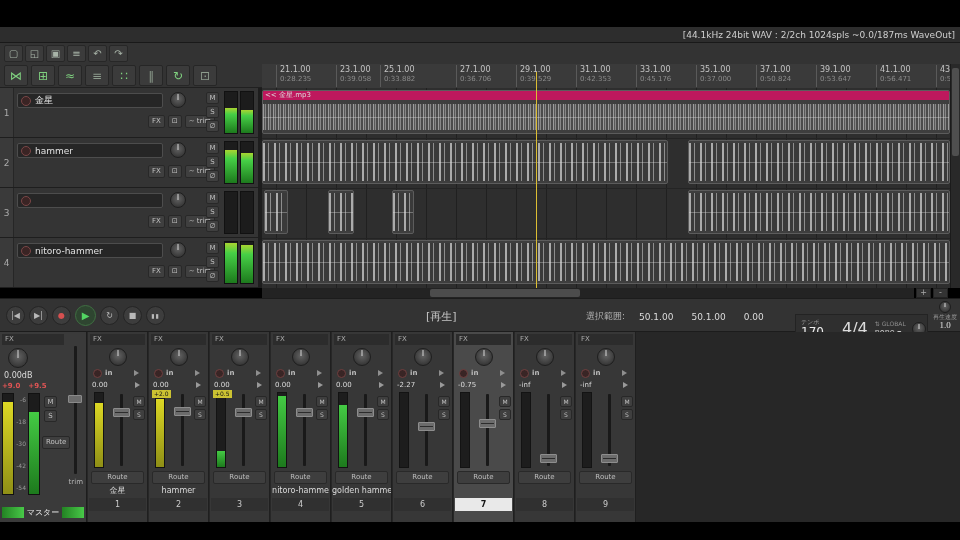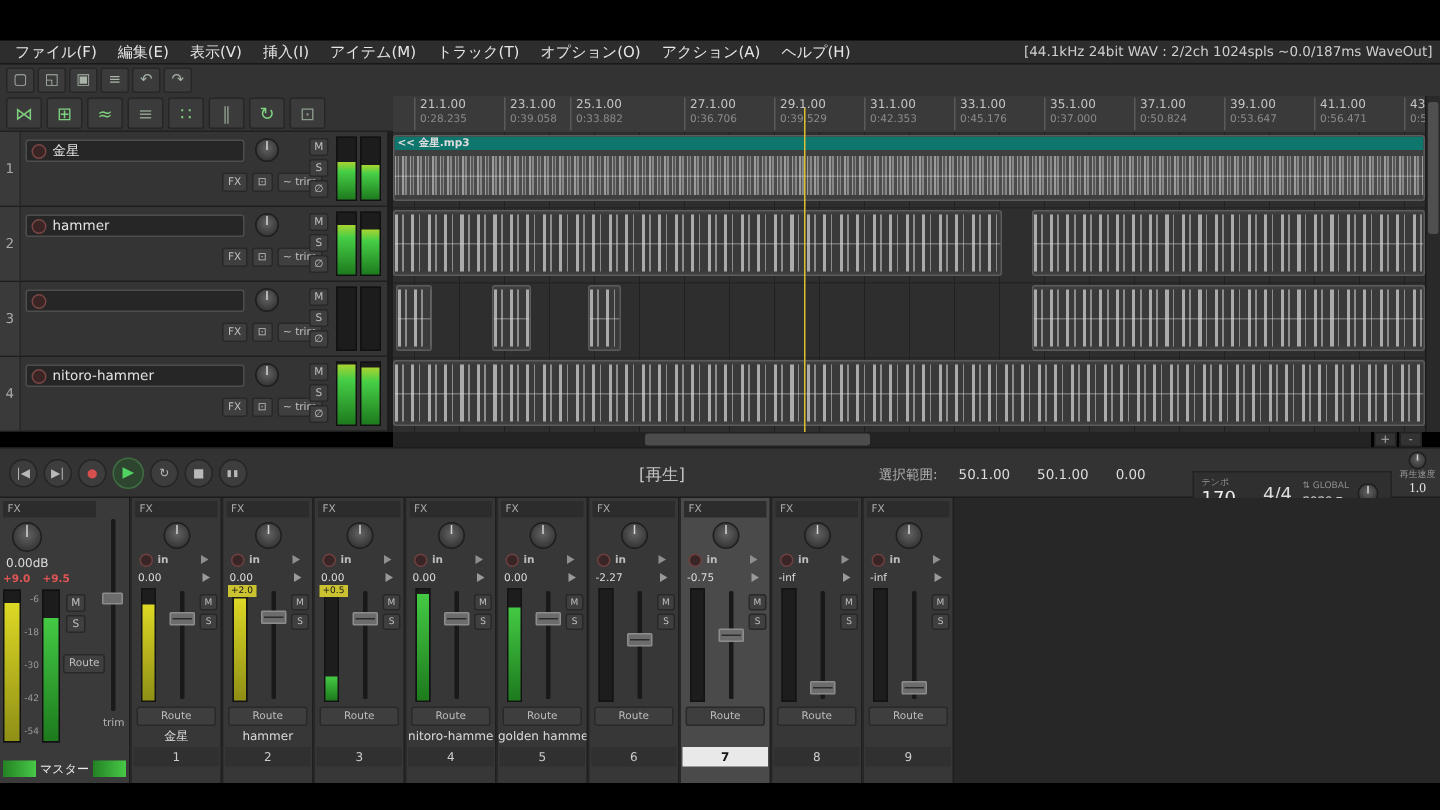--- a/index.html
+++ b/index.html
@@ -55,21 +55,21 @@
   .vfill.green{background:linear-gradient(to top,#1d7a1d,#46cf46 75%,#a8d431);}
   .m-yellow{background:linear-gradient(to top,#8f8f16,#ddd824);}
   .m-green{background:linear-gradient(to top,#1d7a1d,#44ca44);}
 
   
   .arrange{position:absolute;left:262px;top:88px;width:688px;height:200px;background:#2e2e2e;overflow:hidden;}
   .arrange::before{content:"";position:absolute;top:0;bottom:0;left:14px;right:-20px;
       background:repeating-linear-gradient(90deg,rgba(0,0,0,.30) 0 1px,transparent 1px 30px);}
   .lane{position:absolute;left:0;right:0;height:50px;border-bottom:1px solid #242424;}
   .item{position:absolute;top:2px;bottom:4px;background:#3e3e3e;border:1px solid #5c5c5c;border-radius:2px;overflow:hidden;z-index:2;}
-  .item-label{height:9px;background:#0f766e;font-size:7px;line-height:9px;color:#ddd;padding:0 2px;white-space:nowrap;font-weight:bold;}
+  .item-label{height:9px;background:#be185d;font-size:7px;line-height:9px;color:#ddd;padding:0 2px;white-space:nowrap;}
   .wave{position:absolute;left:0;right:0;}
   .wave.dense{top:13px;bottom:3px;background:repeating-linear-gradient(90deg,#9b9b9b 0 1px,#585858 1px 2px,#878787 2px 3px,#4b4b4b 3px 5px);}
   .wave.bars{top:2px;bottom:2px;background:repeating-linear-gradient(90deg,#ababab 0 2px,#3a3a3a 2px 5px,#8d8d8d 5px 6px,#3a3a3a 6px 11px);}
   .wave::after{content:"";position:absolute;left:0;right:0;top:50%;height:1px;background:rgba(225,225,225,.35);}
   .playhead{position:absolute;top:0;bottom:0;width:1px;background:#dcbe33;z-index:6;}
 
   
   .vscroll{position:absolute;left:950px;top:64px;width:10px;height:224px;background:#292929;border-left:1px solid #1b1b1b;box-sizing:border-box;}
   .vthumb{position:absolute;left:1px;right:1px;top:4px;height:88px;background:#4f4f4f;border-radius:2px;}
   .statusline{position:absolute;left:0;top:288px;width:262px;height:10px;background:#2e2e2e;
@@ -92,21 +92,21 @@
   .ttime{position:absolute;left:176px;top:7px;font-family:"DejaVu Sans Mono",monospace;font-size:15px;color:#e4e4e4;white-space:nowrap;}
   .tstate{position:absolute;left:426px;top:10px;font-size:11px;color:#c4c4c4;}
   .tsel{position:absolute;left:586px;top:11px;font-size:9px;color:#b2b2b2;display:flex;align-items:center;}
   .tsel-label{margin-right:14px;}
   .tsel-val{color:#dcdcdc;margin-right:18px;}
   .tgroup{position:absolute;left:795px;top:15px;width:133px;height:29px;background:#2f2f2f;border:1px solid #232323;
           display:flex;align-items:center;box-sizing:border-box;}
   .ttempo{width:36px;padding-left:5px;}
   .ttempo-label{font-size:6px;color:#979797;line-height:8px;}
   .ttempo-val{font-size:12px;color:#ececec;line-height:13px;}
-  .tsig{font-size:12px;color:#dcdcdc;margin:0 5px;}
+  .tsig{font-size:16px;color:#dcdcdc;margin:0 5px;}
   .tglobal{display:flex;flex-direction:column;margin-left:2px;}
   .tg-top{font-size:6px;color:#8e8e8e;line-height:8px;white-space:nowrap;}
   .tg-val{font-size:8px;color:#cccccc;line-height:10px;white-space:nowrap;}
   .tg-knob{width:14px;height:14px;margin-left:6px;}
   .trate{position:absolute;left:931px;top:2px;width:28px;display:flex;flex-direction:column;align-items:center;}
   .trate-knob{width:12px;height:12px;}
   .trate-label{font-size:6px;color:#979797;line-height:7px;white-space:nowrap;}
   .trate-val{font-size:9px;color:#e2e2e2;line-height:10px;font-family:Liberation Serif, serif;}
 
   
@@ -156,31 +156,20 @@
   .s-name{height:12px;font-size:8px;line-height:12px;color:#dcdcdc;text-align:center;white-space:nowrap;overflow:hidden;}
   .s-num{height:13px;margin:1px 1px 0;background:#303030;font-size:8px;line-height:13px;color:#cccccc;text-align:center;}
   .strip.selected .s-num{background:#e9e9e9;color:#141414;font-weight:bold;}
 </style>
 </head>
 <body>
 
 <div class="screen">
 
   <div class="menubar">
-    <div class="menu-items" id="menu-items">
-        <span class="menu-item">ファイル(F)</span>
-        <span class="menu-item">編集(E)</span>
-        <span class="menu-item">表示(V)</span>
-        <span class="menu-item">挿入(I)</span>
-        <span class="menu-item">アイテム(M)</span>
-        <span class="menu-item">トラック(T)</span>
-        <span class="menu-item">オプション(O)</span>
-        <span class="menu-item">アクション(A)</span>
-        <span class="menu-item">ヘルプ(H)</span>
-      </div>
     <div class="audio-status">[44.1kHz 24bit WAV : 2/2ch 1024spls ~0.0/187ms WaveOut]</div>
   </div>
 
   <div class="toolbar1" id="toolbar1">
       <span class="sicon">▢</span>
       <span class="sicon">◱</span>
       <span class="sicon">▣</span>
       <span class="sicon">≡</span>
       <span class="sicon">↶</span>
       <span class="sicon">↷</span>

